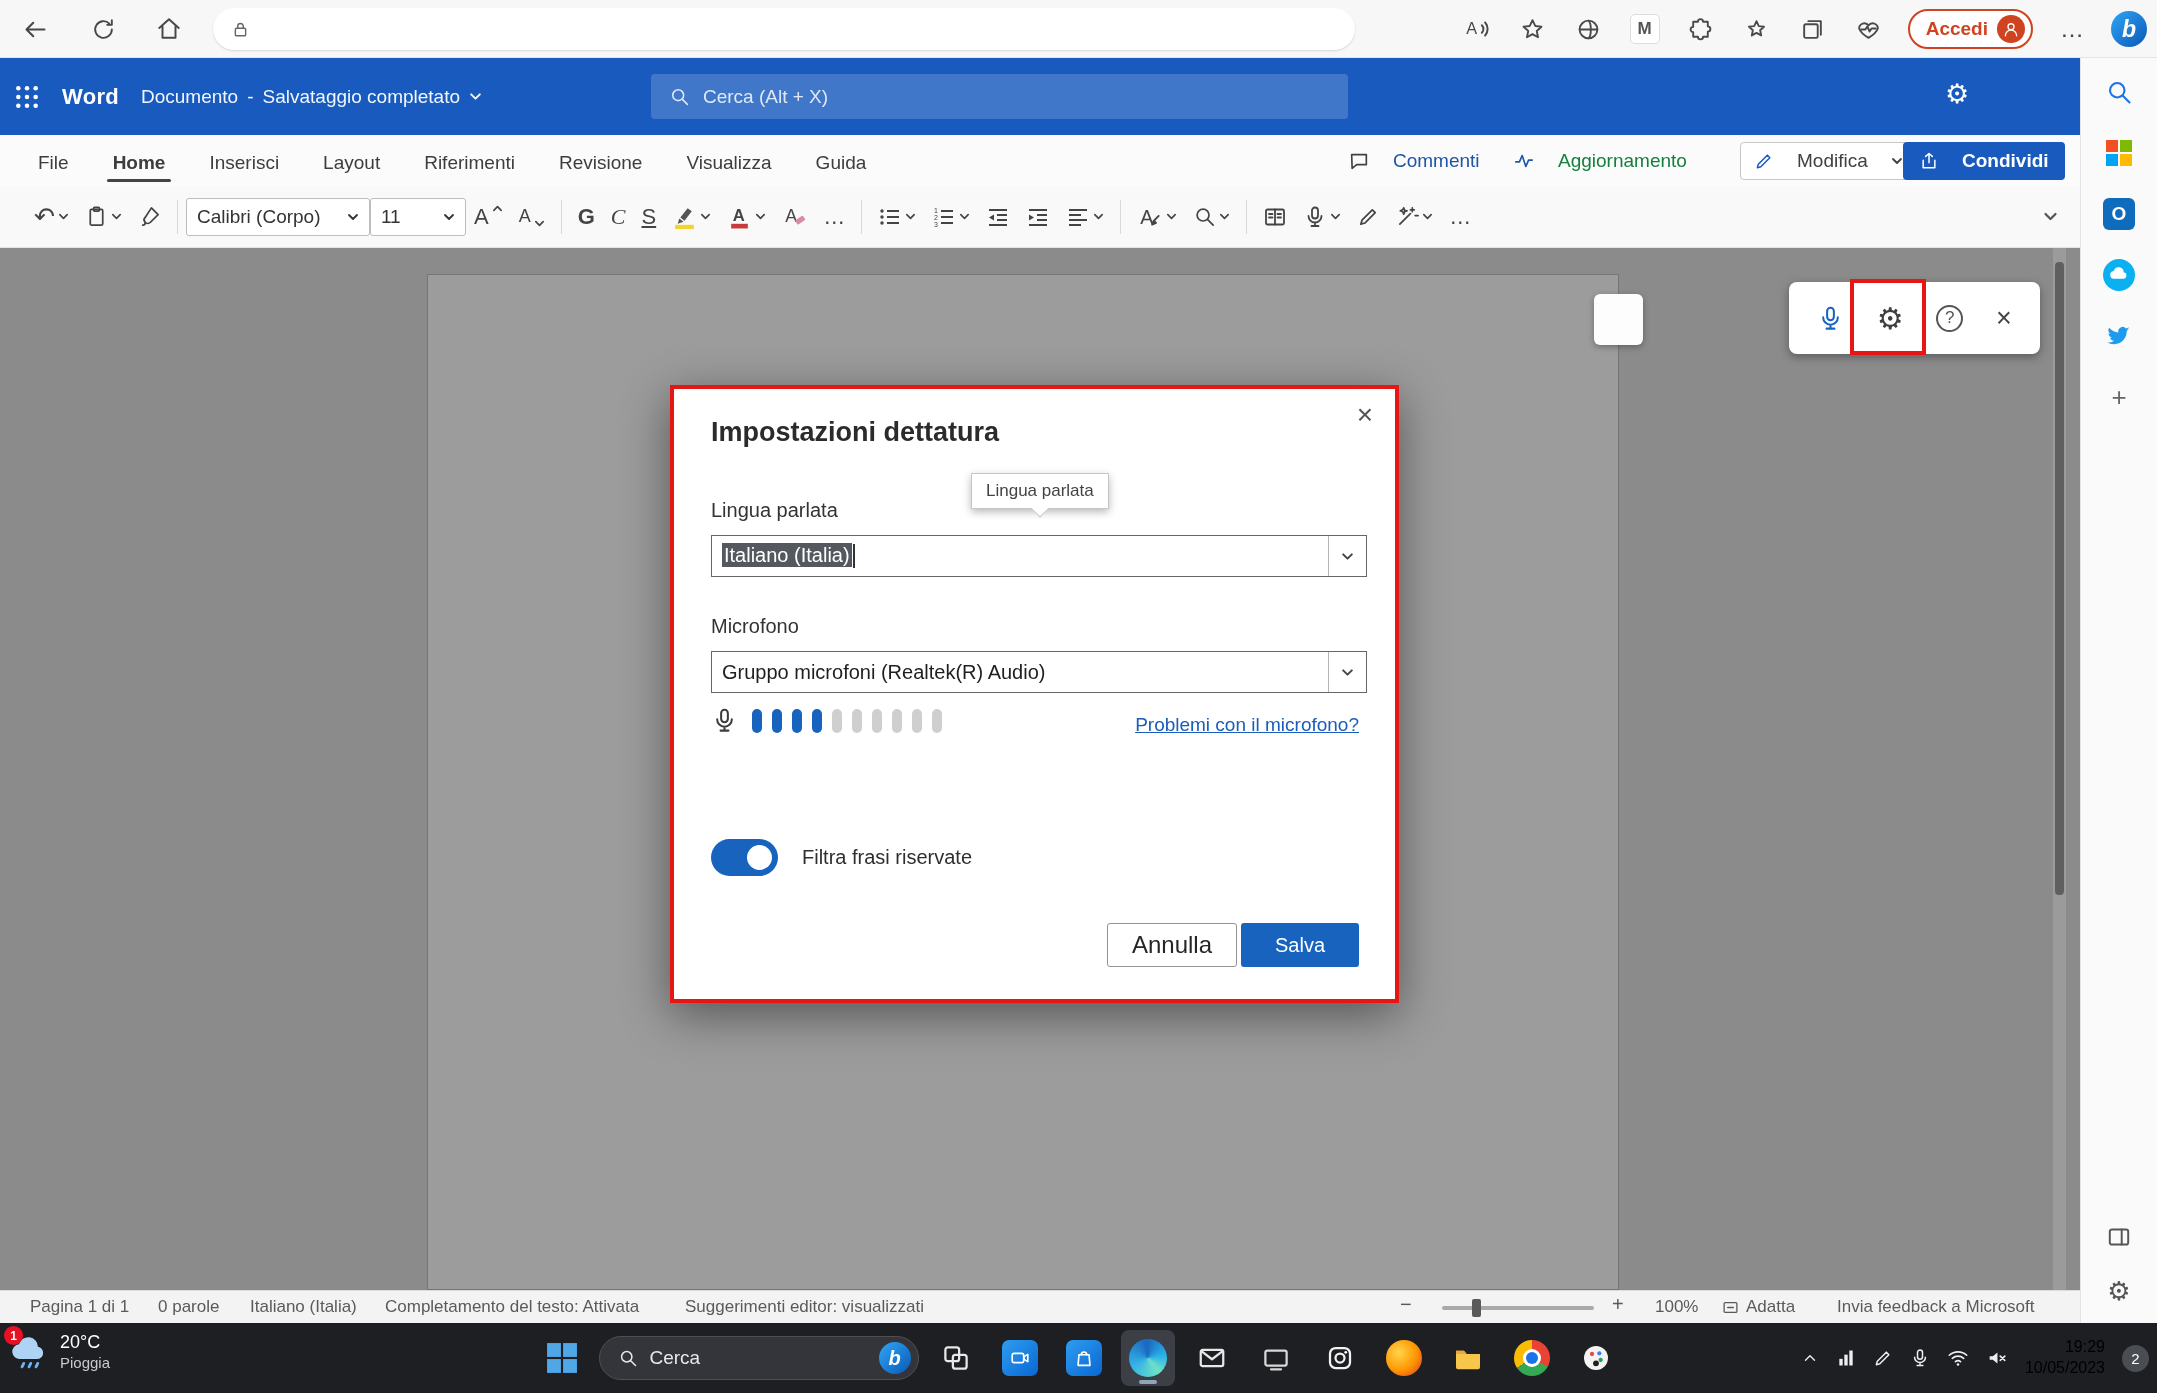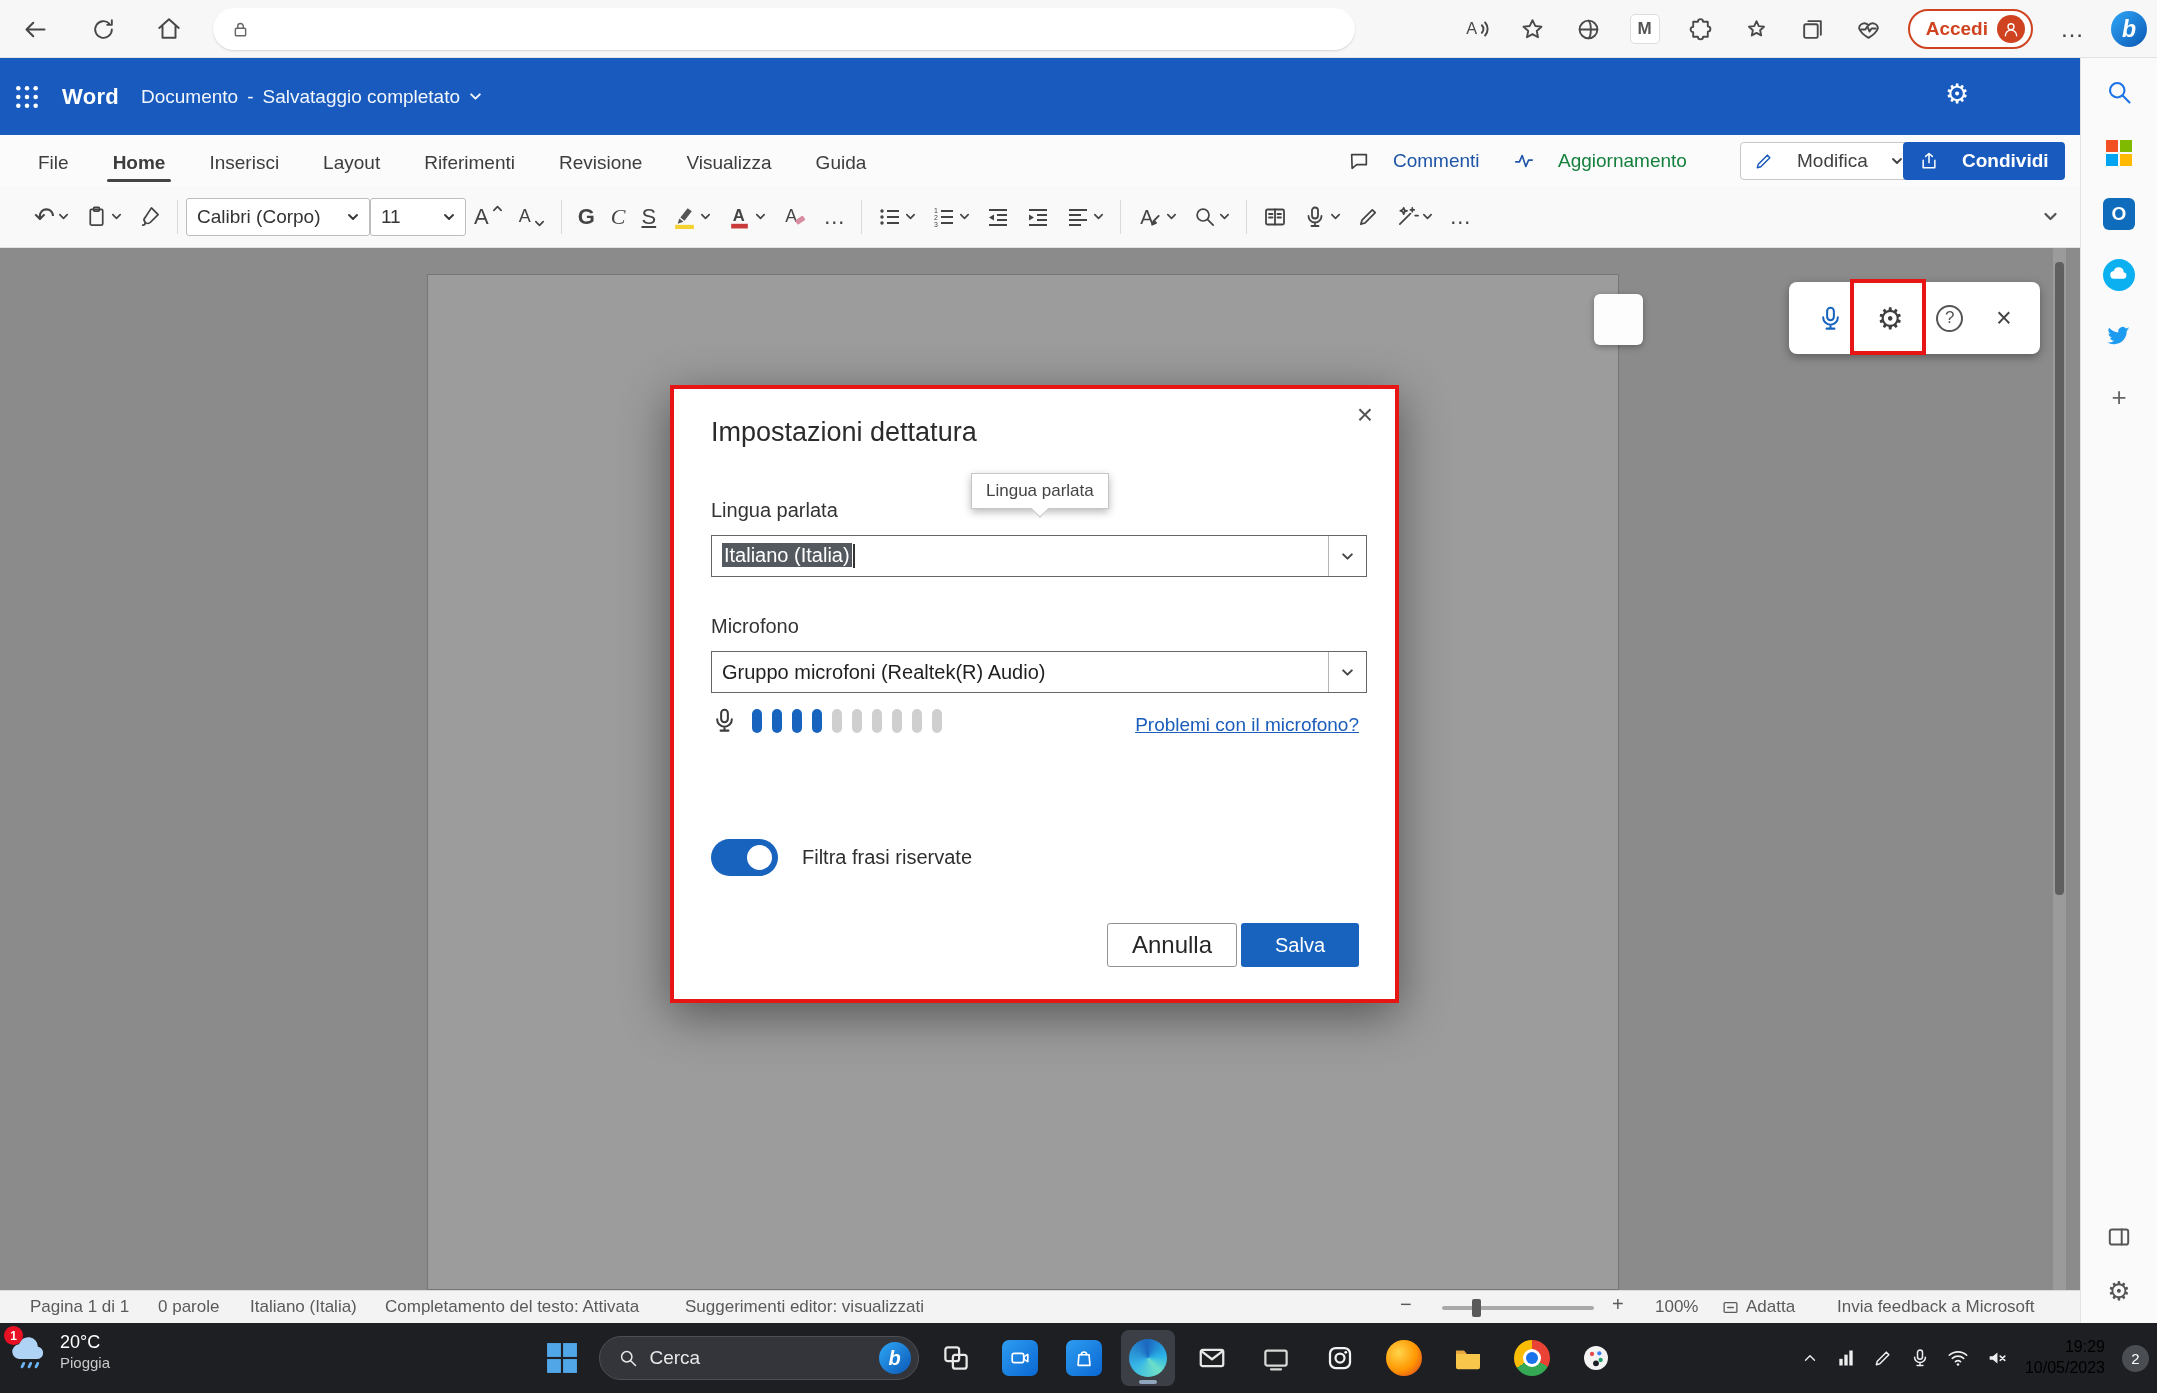--- a/index.html
+++ b/index.html
@@ -57,21 +57,21 @@
 #dictation-bar .gear{font-size:30px;color:#3f3f3f}
 .qcirc{width:27px;height:27px;border:2px solid #555;border-radius:50%;display:flex;align-items:center;justify-content:center;font-size:17px;color:#555}
 .xmark{font-size:27px;color:#444;line-height:1}
 #scrollbar{position:absolute;left:2053px;top:0;width:13px;height:1042px;background:#9b9b9b;z-index:2}
 #scroll-thumb{position:absolute;left:2px;top:14px;width:9px;height:633px;background:#5f5f5f;border-radius:4px}
 .annot{position:absolute;border:4px solid #e81515;z-index:7;pointer-events:none}
 
 
 #dialog{position:absolute;left:670px;top:137px;width:729px;height:618px;background:#fff;border:4px solid #e81515;box-shadow:0 12px 45px rgba(0,0,0,.45);z-index:5}
 #dlg-close{position:absolute;right:22px;top:10px;font-size:28px;color:#555}
-#dlg-title{position:absolute;left:37px;top:28px;font-size:27px;font-weight:400;color:#2b2b2b}
+#dlg-title{position:absolute;left:37px;top:28px;font-size:27px;font-weight:700;color:#2b2b2b}
 #dlg-tooltip{position:absolute;left:297px;top:84px;background:#fff;border:1px solid #c6c6c6;box-shadow:0 3px 8px rgba(0,0,0,.28);padding:7px 14px;font-size:17px;color:#444;z-index:6}
 #dlg-tooltip::after{content:"";position:absolute;left:50%;bottom:-7px;width:12px;height:12px;background:#fff;border-right:1px solid #c6c6c6;border-bottom:1px solid #c6c6c6;transform:translateX(-50%) rotate(45deg)}
 .dlg-label{position:absolute;left:37px;font-size:20px;color:#333}
 .dlg-select{position:absolute;left:37px;width:656px;height:42px;background:#fff;border:1px solid #666;display:flex;align-items:center;padding:0 0 0 10px;font-size:20px;color:#1f1f1f}
 .dd-zone{margin-left:auto;width:38px;height:100%;border-left:1px solid #b5b5b5;display:flex;align-items:center;justify-content:center;color:#444}
 .hl{background:#54595f;color:#fff;padding:1px 2px}
 .caret{display:inline-block;width:2px;height:24px;background:#333;margin-left:1px;vertical-align:middle}
 #mic-row{position:absolute;left:37px;top:318px;display:flex;align-items:center;gap:14px;color:#3c3c3c}
 #mic-bars{display:flex;align-items:center;gap:10px}
 .mbar{width:10px;height:24px;border-radius:5px;background:#cfcfcf}
@@ -232,20 +232,27 @@
     <span id="app-name">Word</span>
     <span id="doc-title">
       <span>Documento</span>
       <span>-</span>
       <span>Salvataggio completato</span>
       <svg class="s cd" width="13" height="13" viewBox="0 0 12 12">
           <path d="M2 4l4 4 4-4"></path>
         </svg>
     </span>
   </div>
+  <div id="wh-search">
+    <svg class="s" width="21" height="21" viewBox="0 0 24 24">
+        <circle cx="10.5" cy="10.5" r="6.2"></circle>
+        <path d="M15.3 15.3L21 21"></path>
+      </svg>
+    <span>Cerca (Alt + X)</span>
+  </div>
   <button id="wh-gear"><span>⚙</span></button>
 </div>
 
 <div id="ribbon-tabs">
   <span class="rtab">File</span>
   <span class="rtab active">Home</span>
   <span class="rtab">Inserisci</span>
   <span class="rtab">Layout</span>
   <span class="rtab">Riferimenti</span>
   <span class="rtab">Revisione</span>

